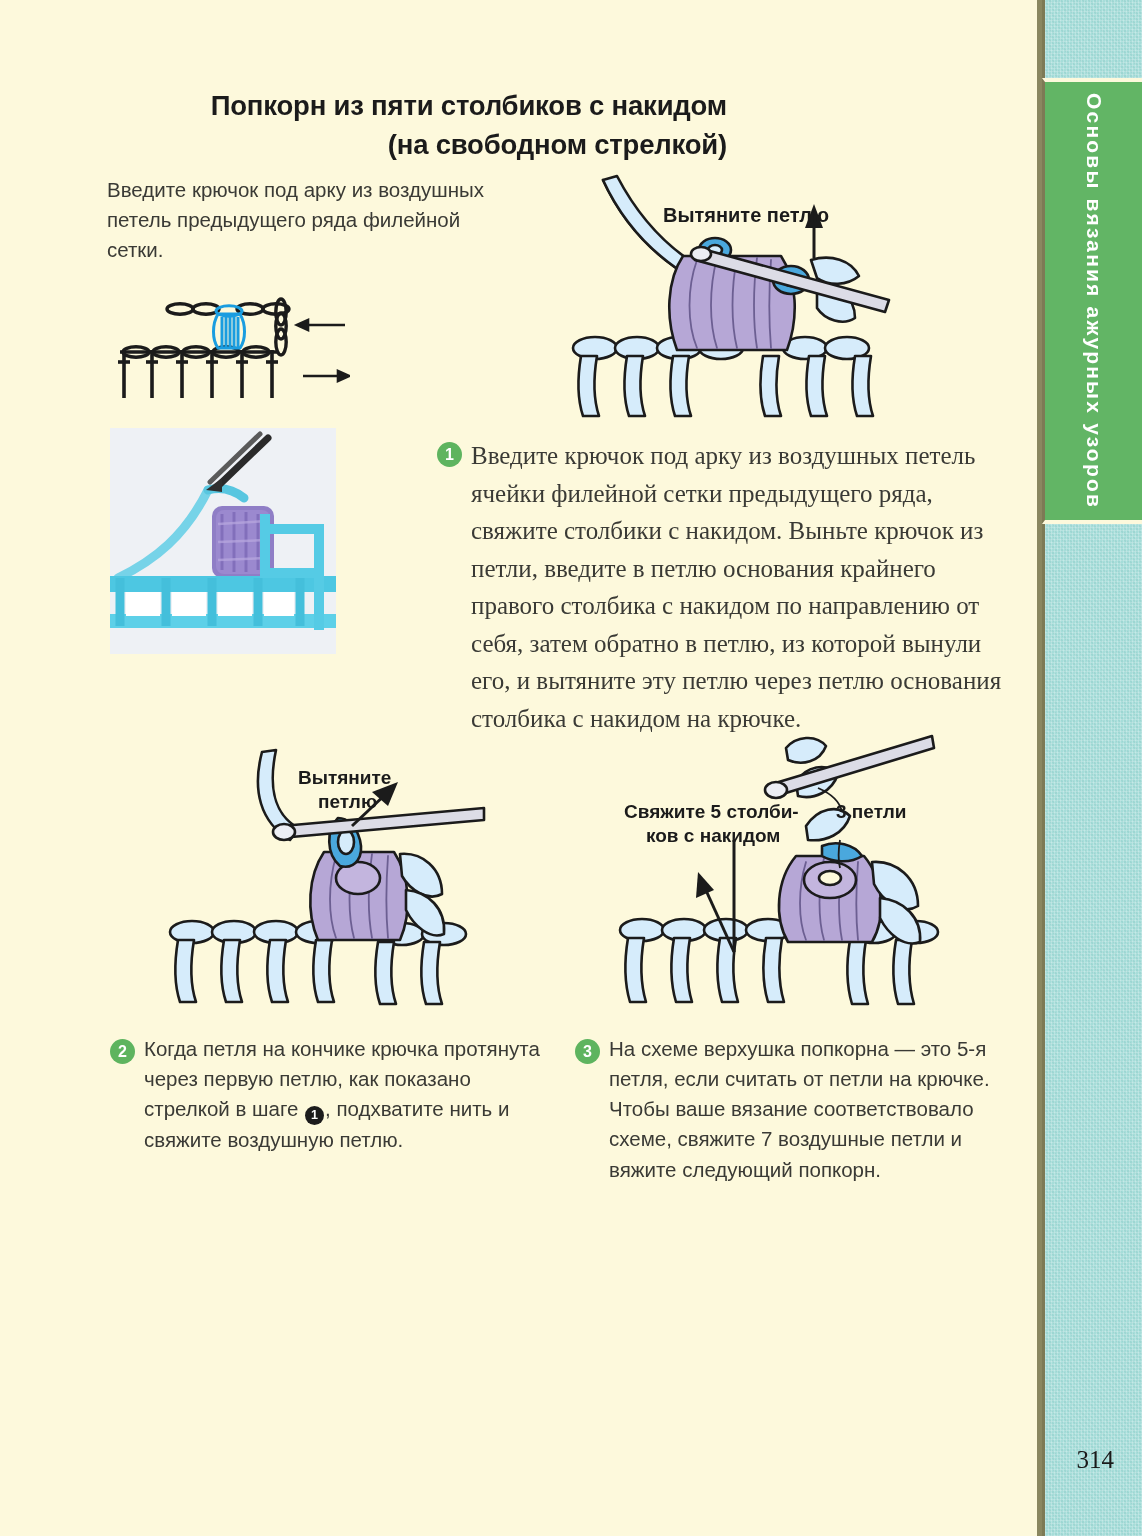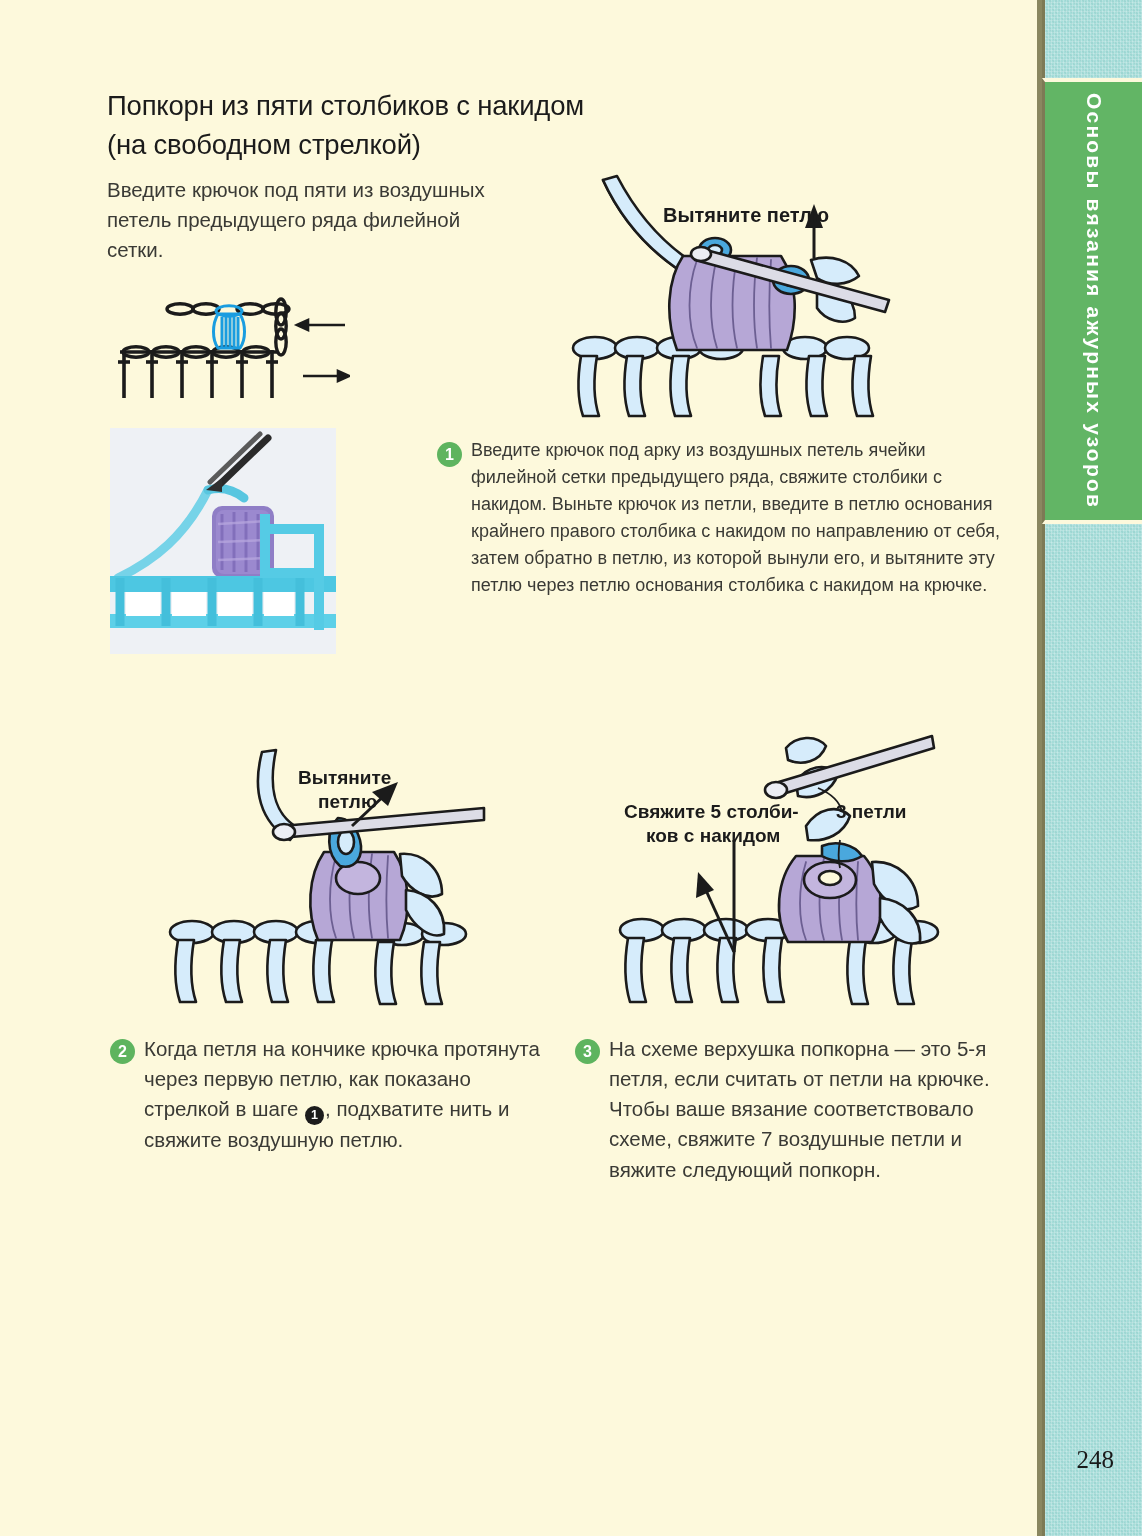--- a/index.html
+++ b/index.html
@@ -45,22 +45,23 @@
   #page-number {
     position:absolute; right:28px; bottom:62px;
     font-size:25px; color:#1a1a1a; font-family:"Liberation Serif", serif;
   }
 
   
   #content { position:absolute; left:0; top:0; width:1020px; height:1536px; }
 
   h1#title {
     position:absolute; left:107px; top:86px; width:620px;
-    font-size:27.5px; line-height:1.42; font-weight:normal; color:#1b1b1b;
+    font-size:27.5px; line-height:1.42; font-weight:bold; color:#1b1b1b;
     letter-spacing:-0.2px;
+    text-align:right;
   }
   #intro {
     position:absolute; left:107px; top:175px; width:400px;
     font-size:20.5px; line-height:1.47; color:#3a3a35;
   }
 
   
   #schematic { position:absolute; left:100px; top:290px; width:250px; height:115px; }
 
   
@@ -78,41 +79,41 @@
   
   .step { position:absolute; display:flex; }
   .step .marker {
     flex:0 0 auto; width:25px; height:25px; border-radius:50%;
     background:#5eb45f; color:#fff; font-size:16px; font-weight:bold;
     display:flex; align-items:center; justify-content:center;
     margin-right:9px; margin-top:5px;
   }
   .step .body { font-size:20.5px; line-height:1.47; color:#3a3a35; }
   #step1 { left:437px; top:437px; width:570px; }
-  #step1 .body { font-size:18px; line-height:1.5; }
+  #step1 .body { font-size:25px; line-height:1.5;font-family:Liberation Serif, serif; }
   #step2 { left:110px; top:1034px; width:440px; }
   #step3 { left:575px; top:1034px; width:440px; }
   .inline-num {
     display:inline-flex; align-items:center; justify-content:center;
     width:19px; height:19px; border-radius:50%;
     background:#1c1c1c; color:#fff; font-size:12.5px; font-weight:bold;
     vertical-align:-3px; margin:0 1px;
   }
 </style>
 </head>
 <body>
 
 <div id="content">
 
   <h1 id="title">
     <span>Попкорн из пяти столбиков с накидом</span><br>
     <span>(на свободном стрелкой)</span>
   </h1>
 
-  <p id="intro">Введите крючок под пяти из воздушных петель предыдущего ряда филейной сетки.</p>
+  <p id="intro">Введите крючок под арку из воздушных петель предыдущего ряда филейной сетки.</p>
 
   <svg id="schematic" viewBox="0 0 250 115">
     <defs>
       <g id="ch">
         <ellipse cx="0" cy="0" rx="13" ry="5.2" fill="none" stroke="#1b1b1b" stroke-width="3.4"></ellipse>
       </g>
     </defs>
 
     <g>
       <line x1="20" y1="62" x2="178" y2="62" stroke="#1b1b1b" stroke-width="3.4"></line>
@@ -434,14 +435,14 @@
     <span class="marker">3</span>
     <span class="body">На схеме верхушка попкорна — это 5-я петля, если считать от петли на крючке. Чтобы ваше вязание соответствовало схеме, свяжите 7 воздушные петли и вяжите следующий попкорн.</span>
   </div>
 
 </div>
 
 <div id="side-panel">
   <div id="green-tab">
     <span class="vtext">Основы вязания ажурных узоров</span>
   </div>
-  <div id="page-number">248</div>
+  <div id="page-number">314</div>
 </div>
 
 </body></html>

